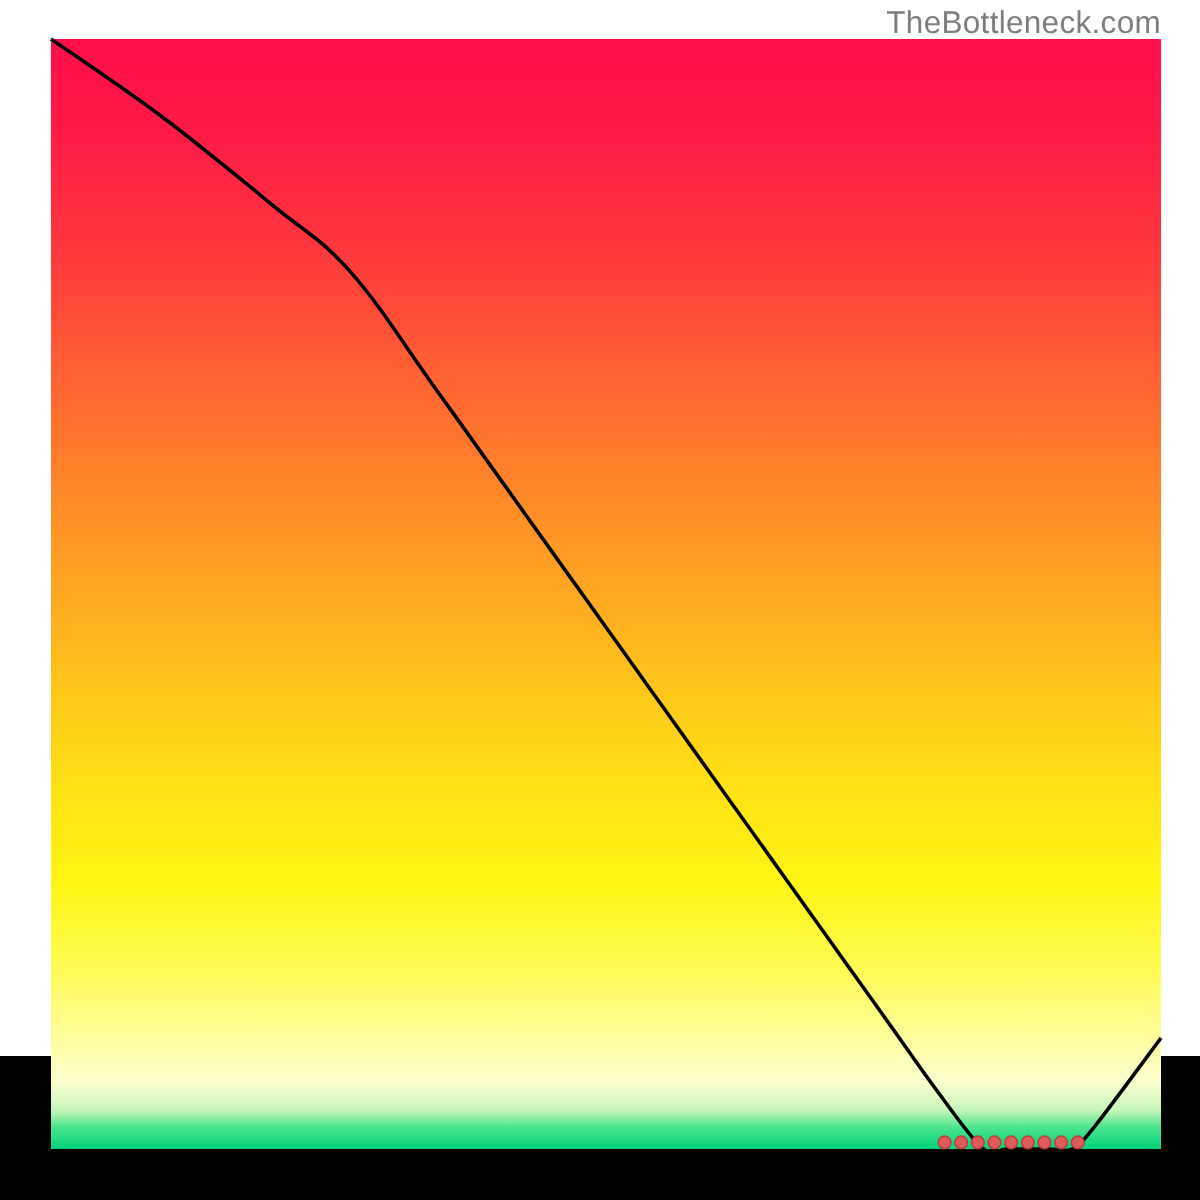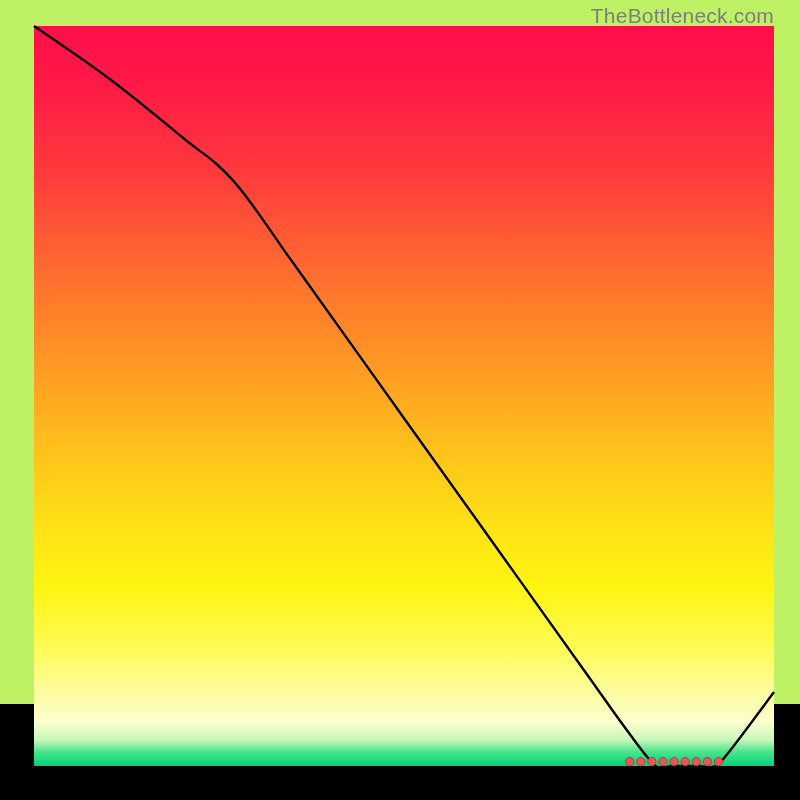--- a/index.html
+++ b/index.html
@@ -7,21 +7,21 @@
     width: 800px;
     height: 800px;
     background: #000;
     overflow: hidden;
     font-family: Arial, Helvetica, sans-serif;
   }
   .stage {
     position: relative;
     width: 800px;
     height: 704px;
-    background: #bef264;
+    background: #ffffff;
   }
   .plot {
     position: absolute;
     left: 34px;
     top: 26px;
     width: 740px;
     height: 740px;
     
     background: linear-gradient(
       to bottom,

